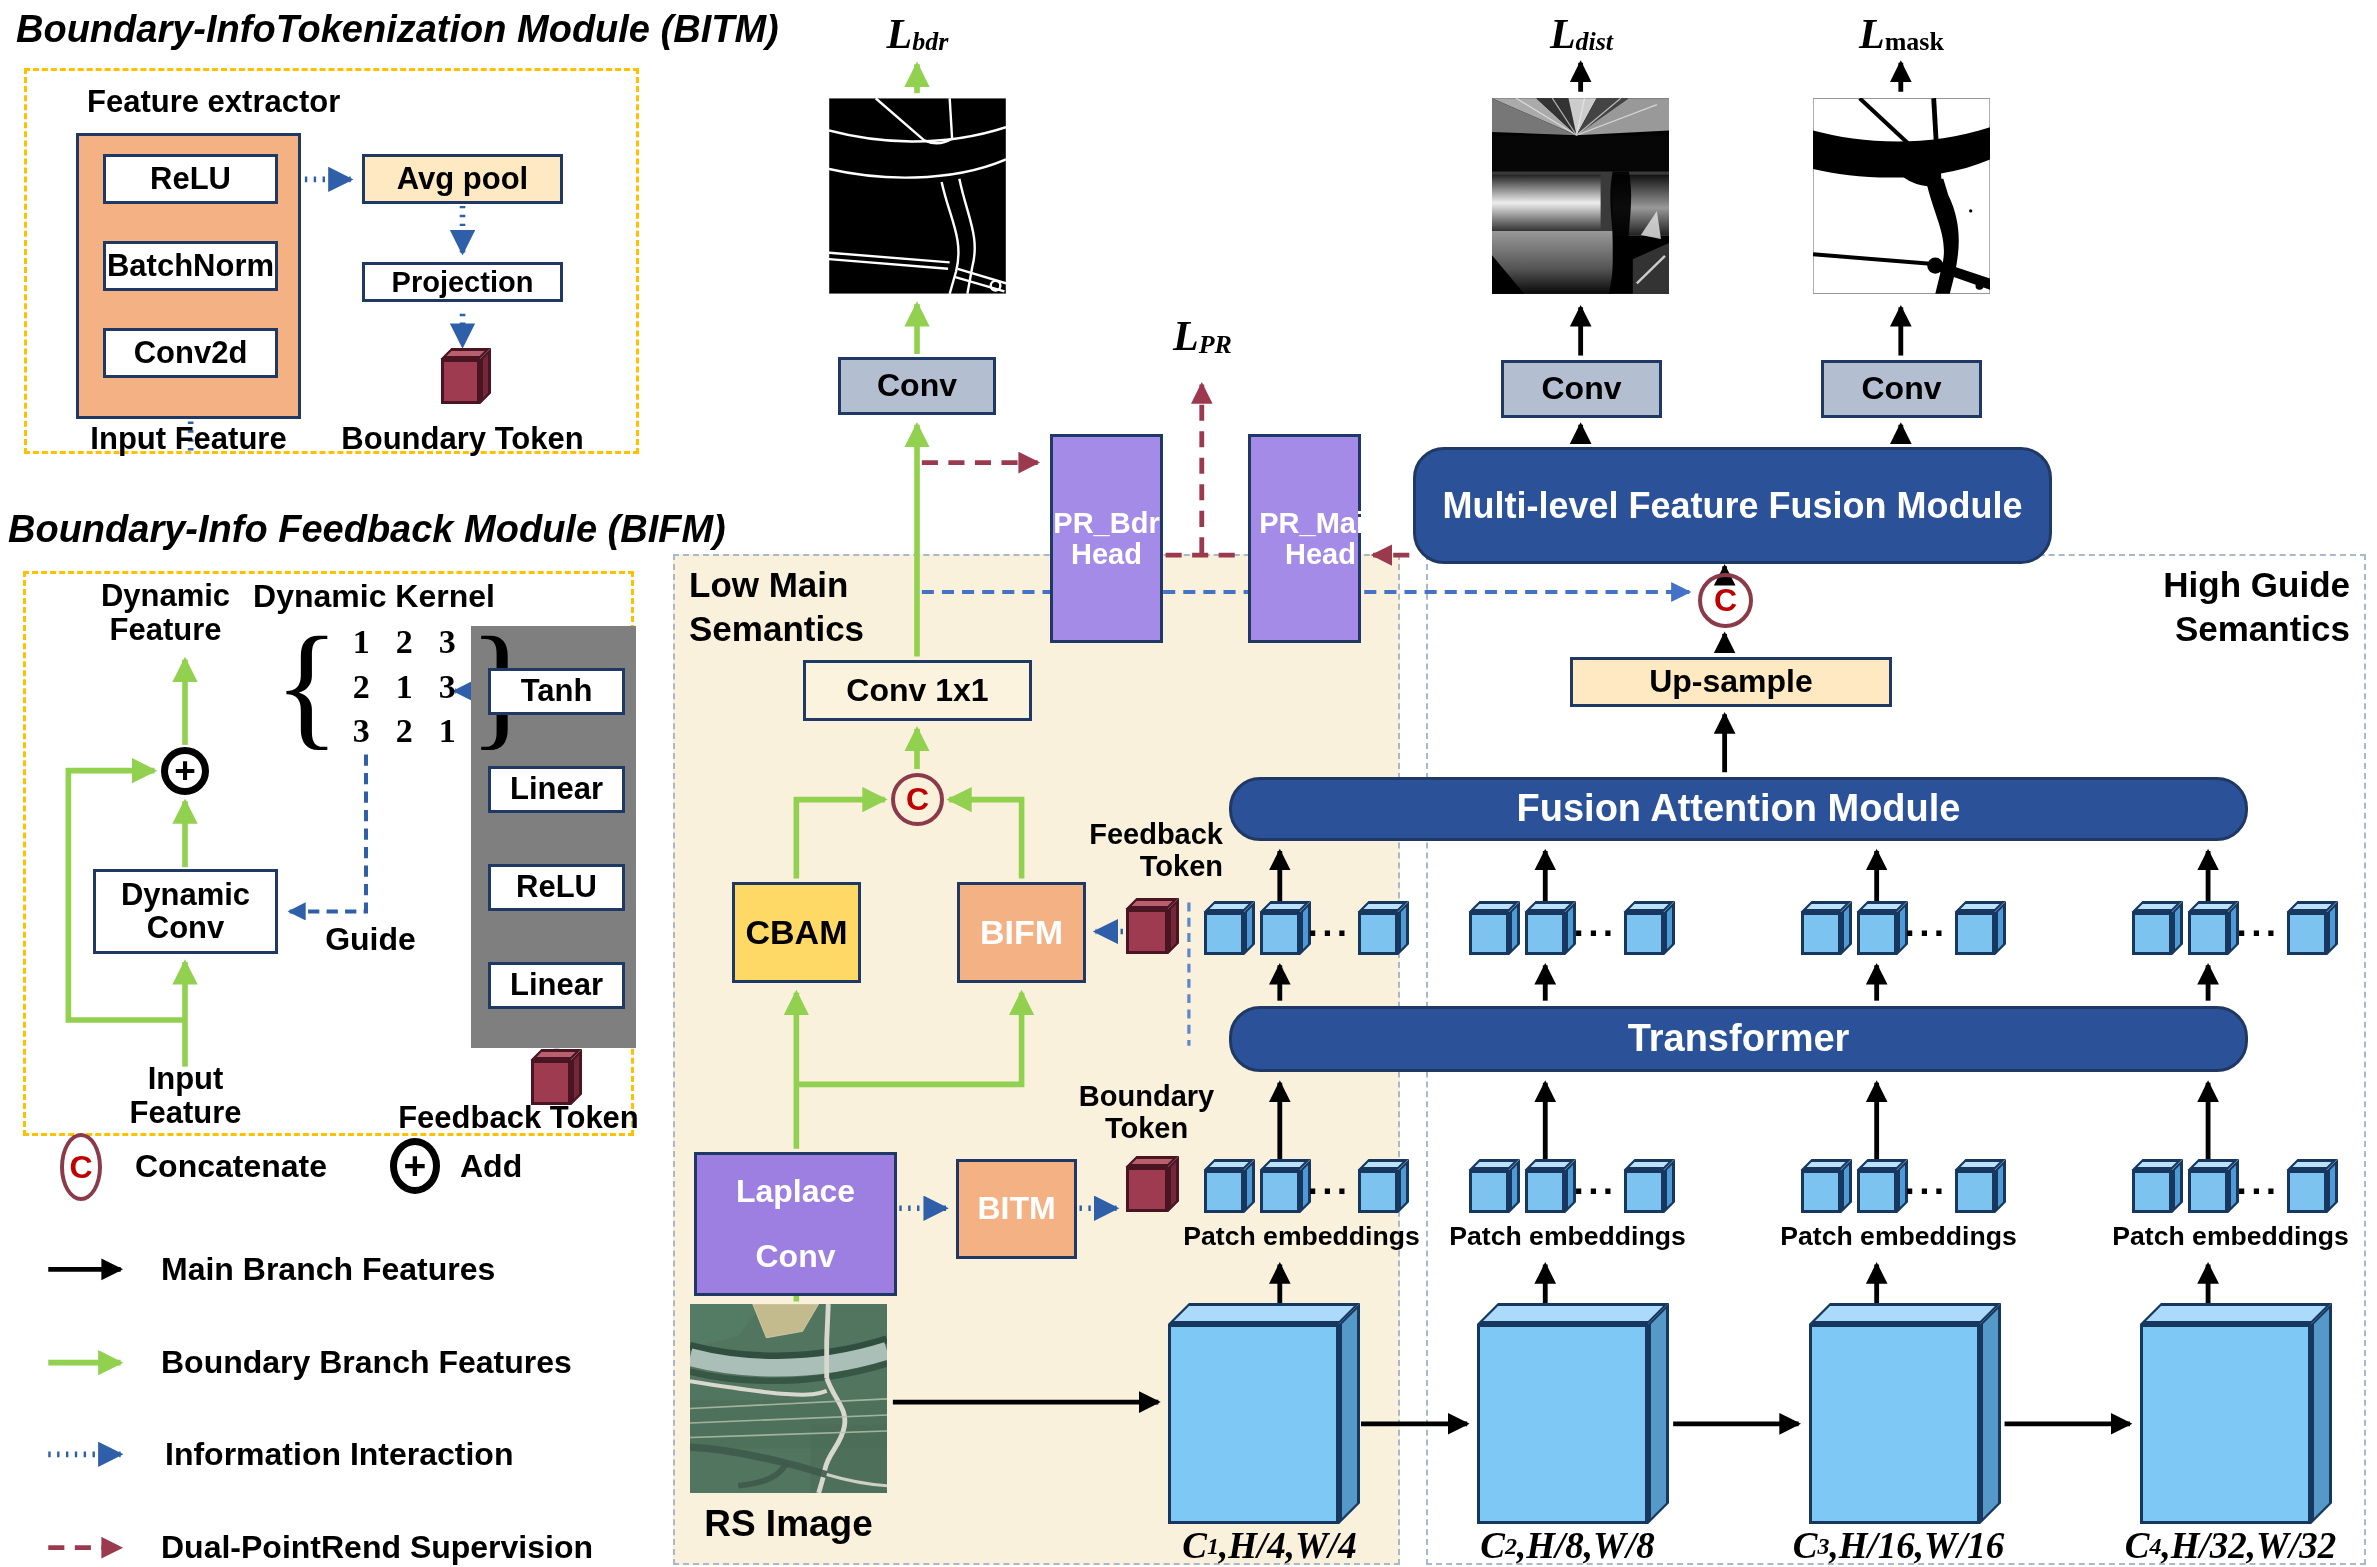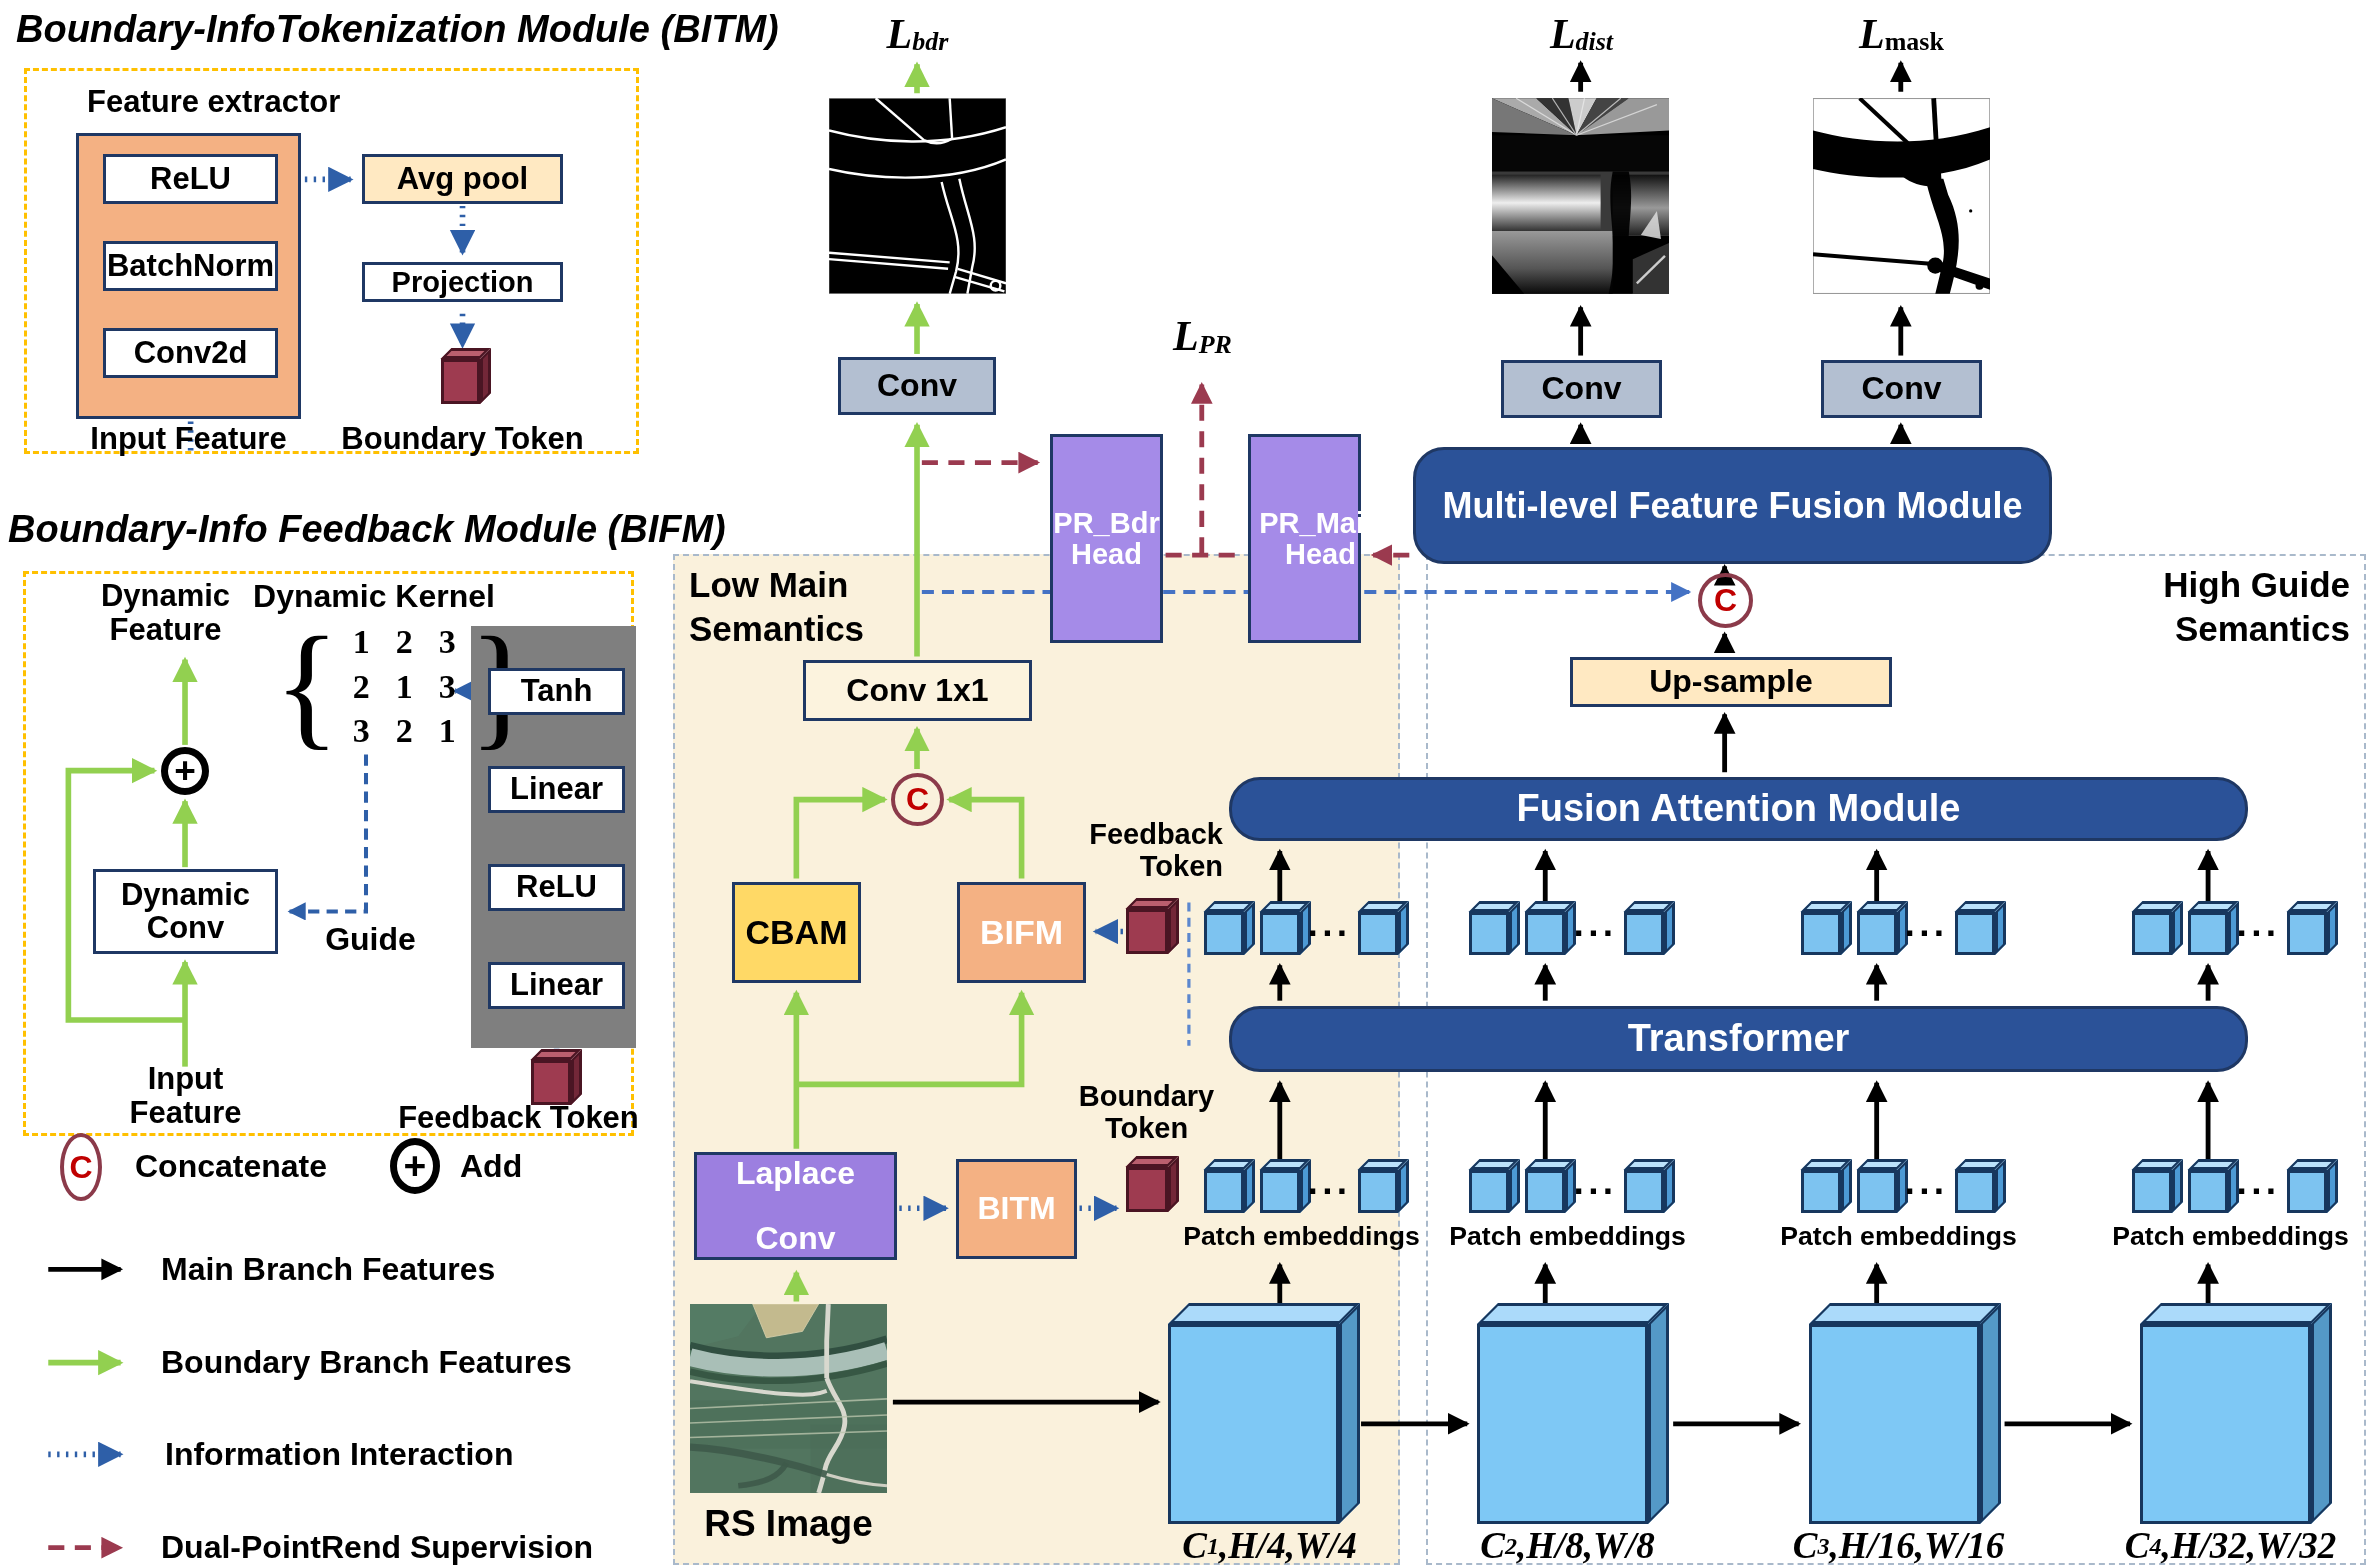--- a/index.html
+++ b/index.html
@@ -409,21 +409,21 @@
       <span>CBAM</span>
     </div>
   <div class="bx orange white" style="left:957px;top:882px;width:129px;height:101px;font-size:34px;">
       <span>BIFM</span>
     </div>
   <div class="lbl" style="left:1070px;top:819px;width:153px;font-size:29px;text-align:right;">
     <div>Feedback</div>
     <div>Token</div>
   </div>
   <div class="cube red" style="left:1126px;top:909px;width:42px;height:45px;"></div>
-  <div class="bx purple white" style="left:694px;top:1152px;width:203px;height:108px;font-size:32px;gap:32px;">
+  <div class="bx purple white" style="left:694px;top:1152px;width:203px;height:144px;font-size:32px;gap:32px;">
     <span>Laplace</span>
     <span>Conv</span>
   </div>
   <div class="bx orange white" style="left:956px;top:1159px;width:121px;height:100px;font-size:32px;">
       <span>BITM</span>
     </div>
   <div class="lbl" style="left:1070px;top:1081px;width:153px;font-size:29px;text-align:center;">
     <div>Boundary</div>
     <div>Token</div>
   </div>

